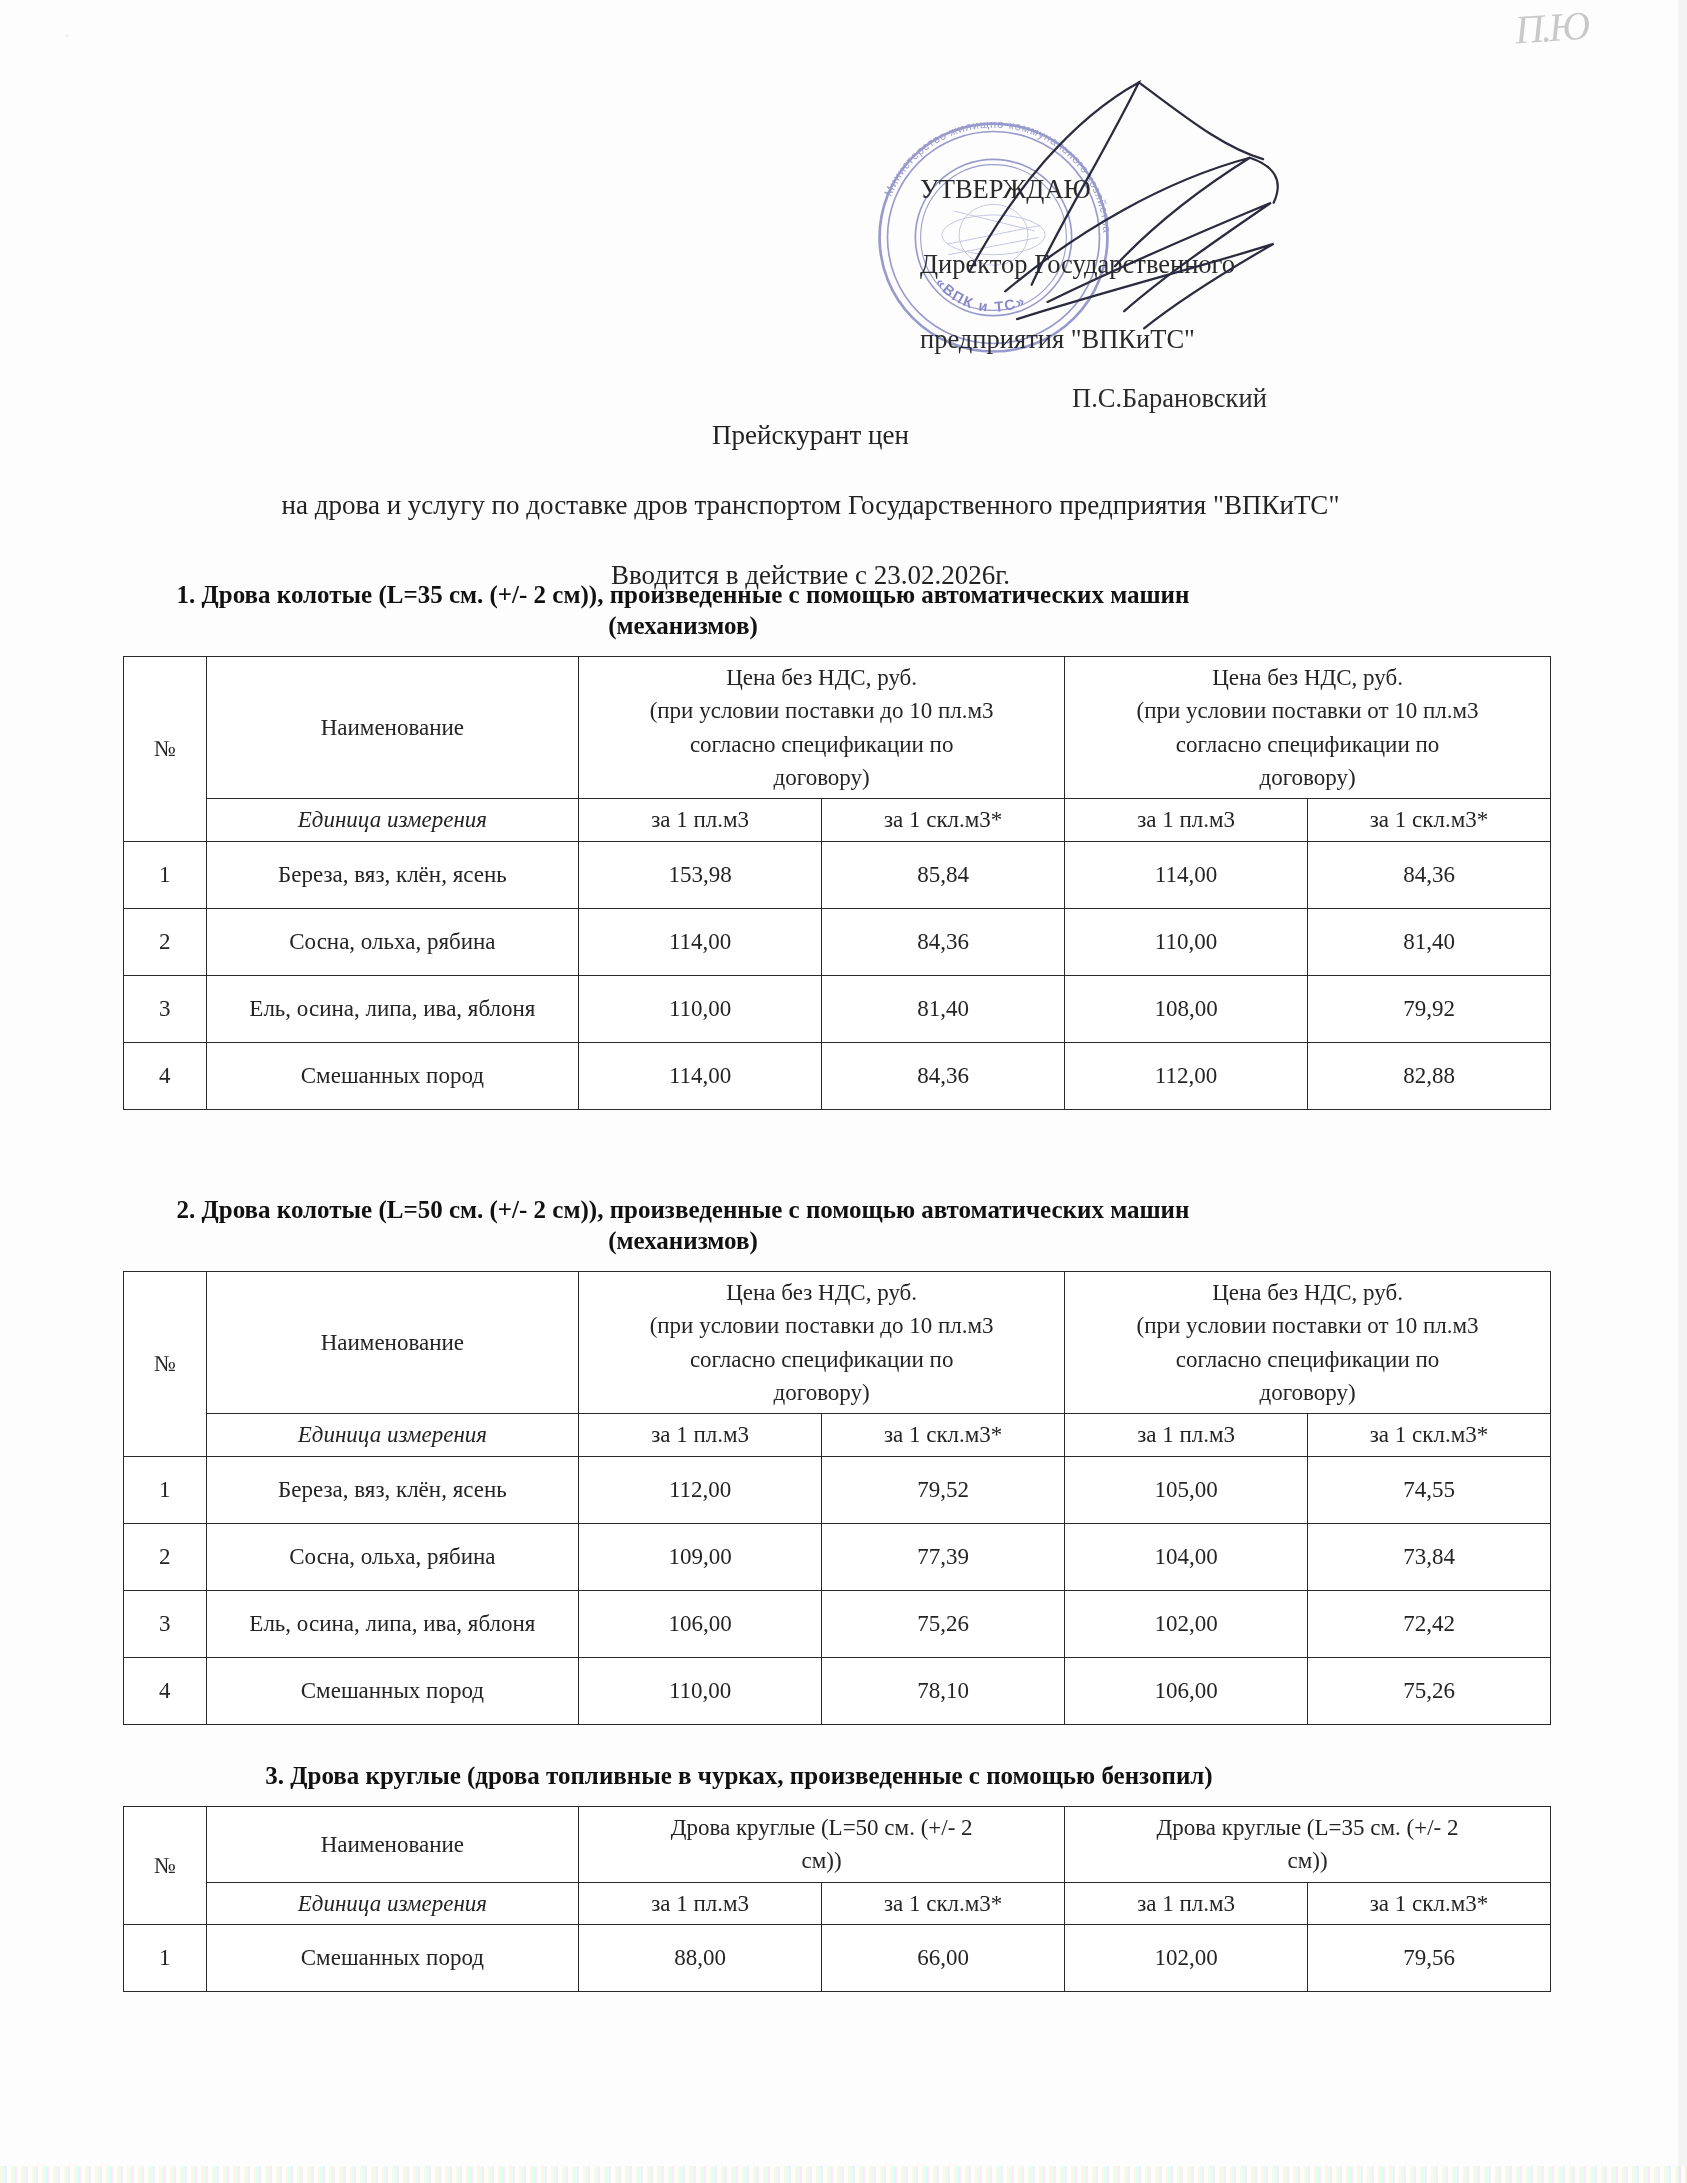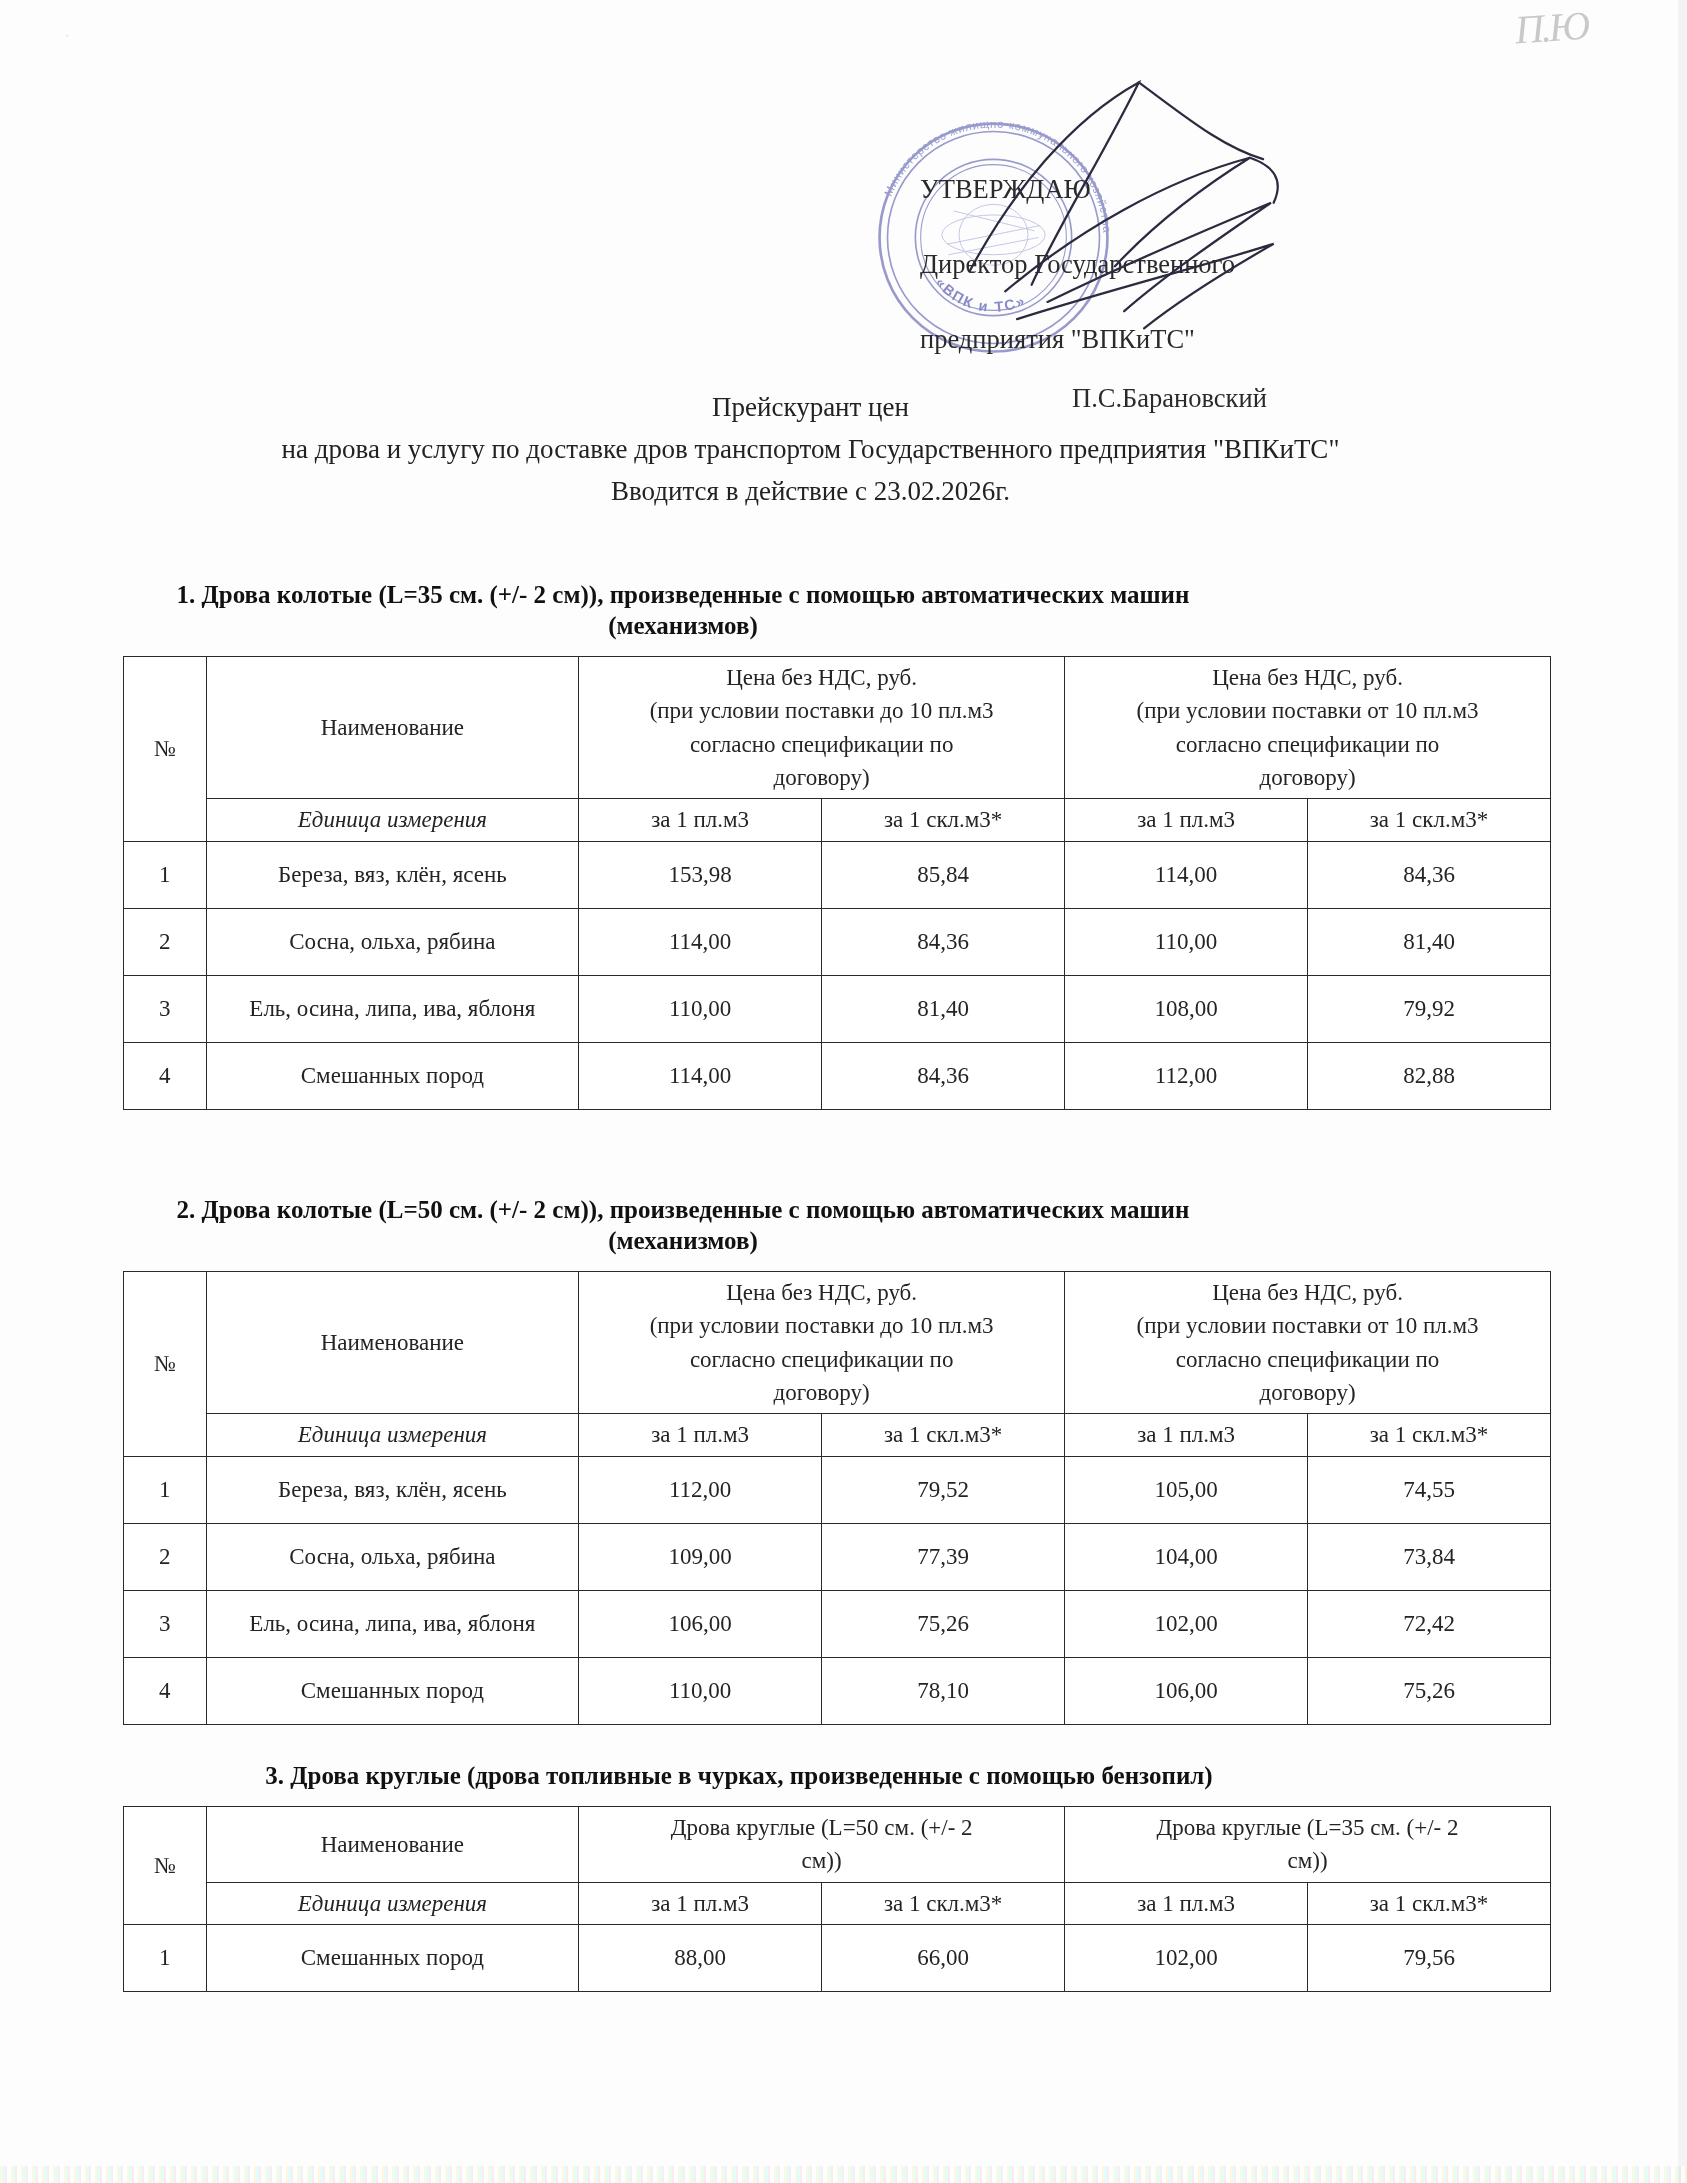--- a/index.html
+++ b/index.html
@@ -104,21 +104,21 @@
   .doc-title-block {
     position: absolute;
     left: 0;
     top: 387px;
     width: 1621px;
     text-align: center;
     font-size: 27px;
     line-height: 1.55;
     color: #222;
   }
-  .doc-title-block .t-line { display: block; }
+  .doc-title-block .t-line { display: block; margin-top: 28px; }
 
   
   .section {
     position: absolute;
     left: 0;
     width: 1339px;
   }
   .section-heading {
     font-size: 25px;
     font-weight: bold;

